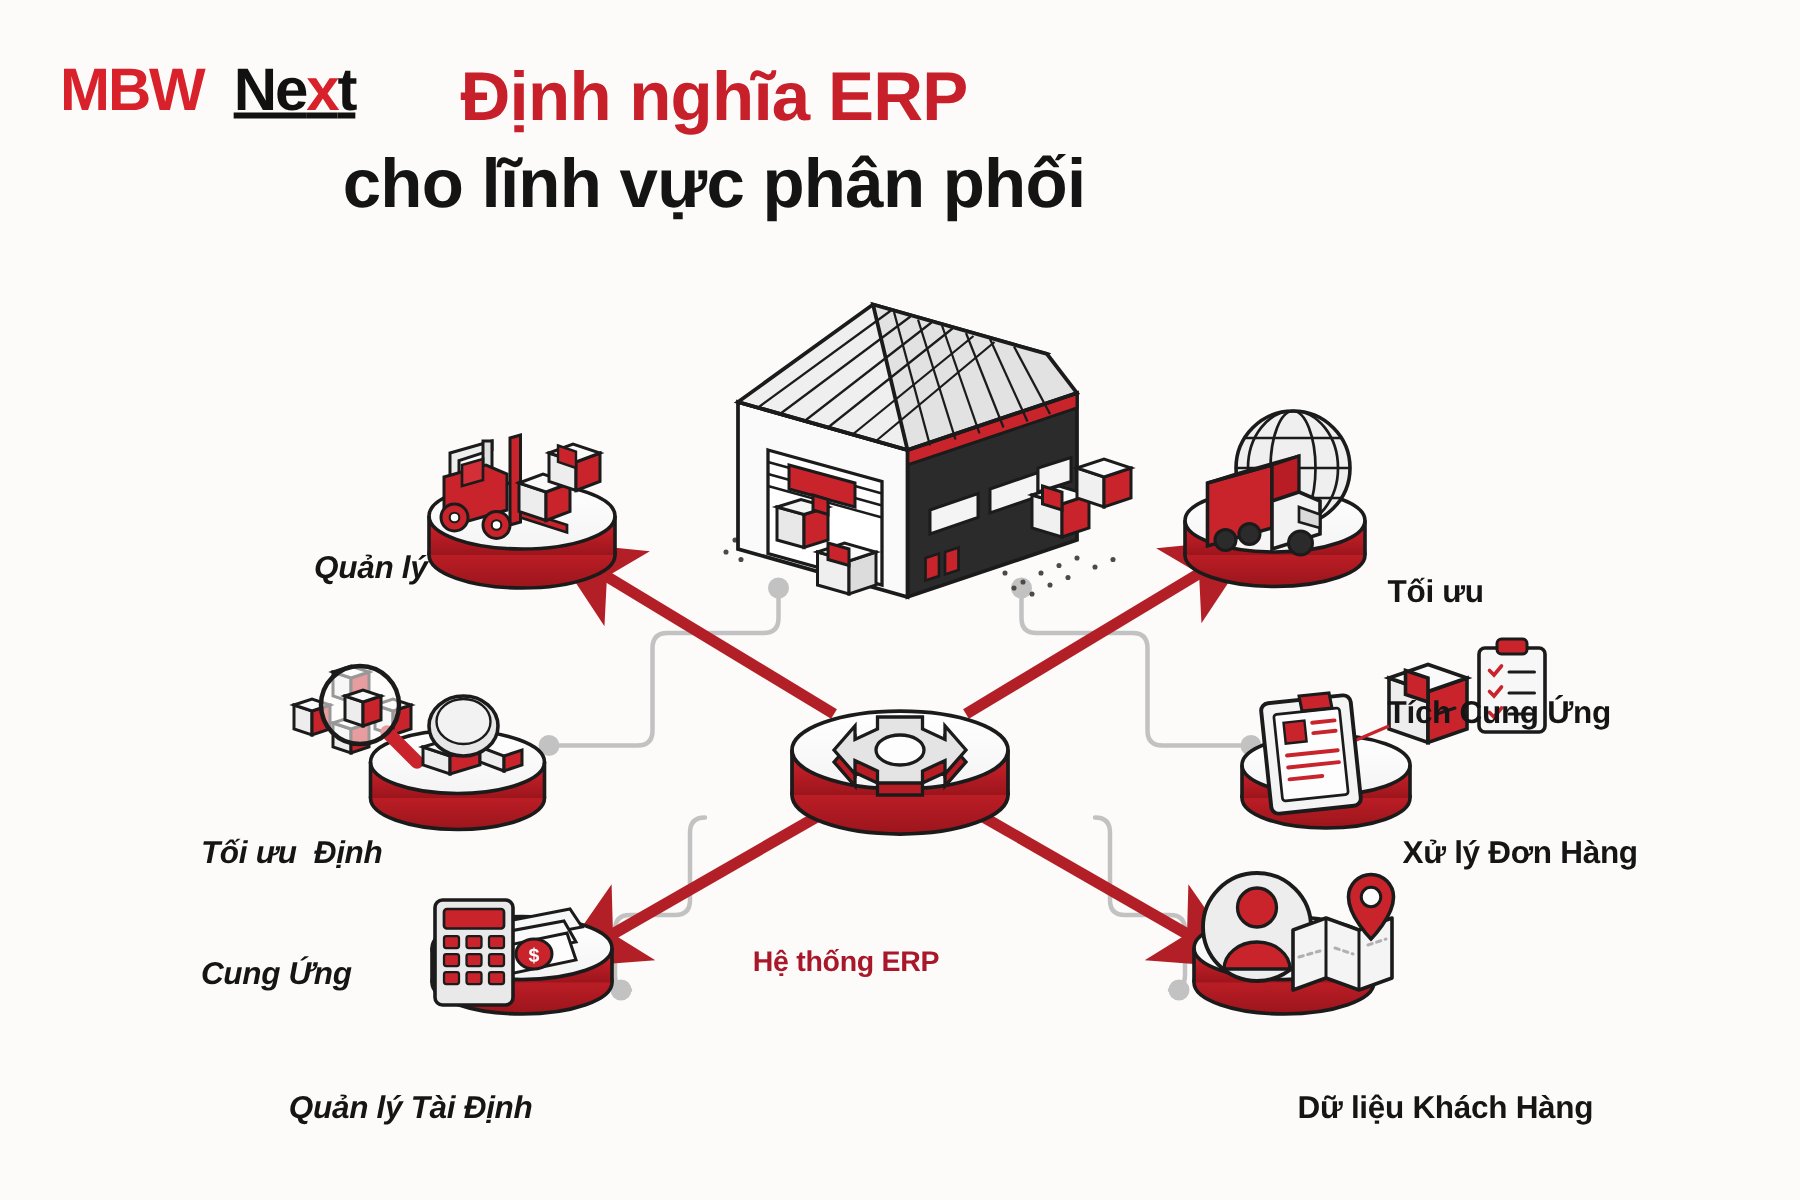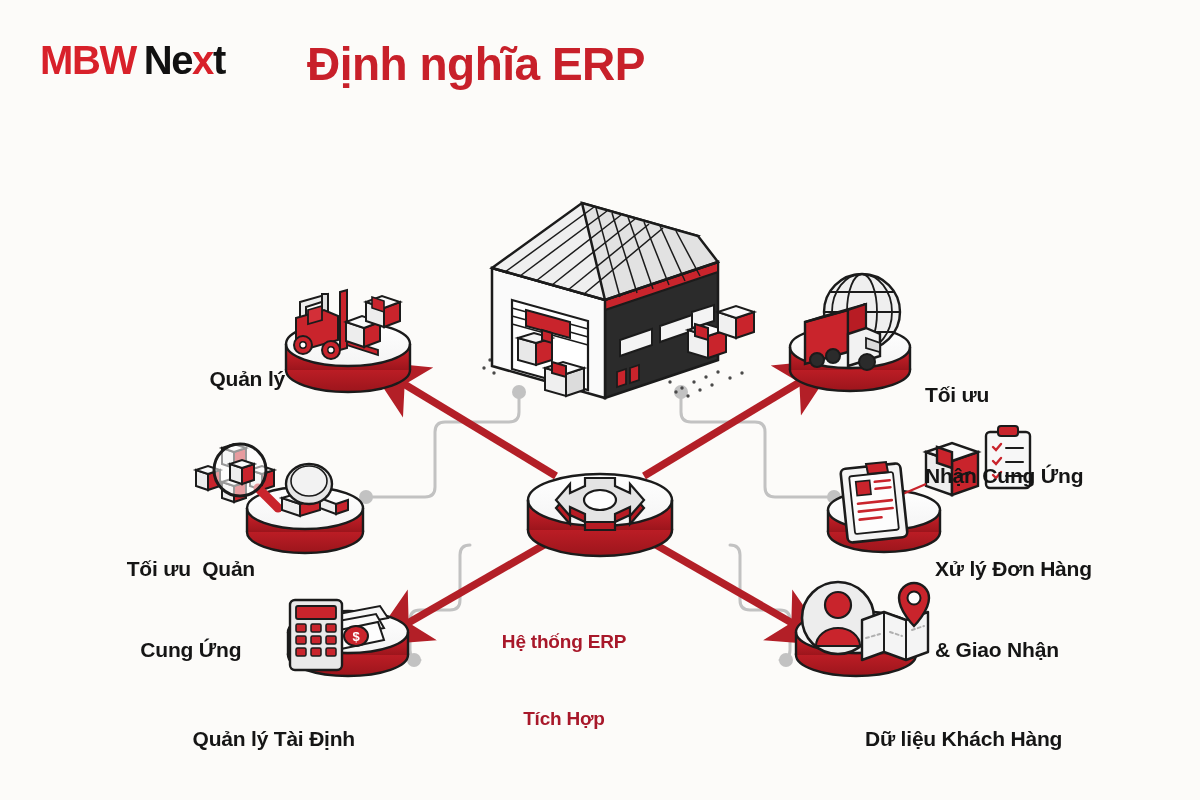--- a/index.html
+++ b/index.html
@@ -14,21 +14,21 @@
   }
 
   
   #logo{
     position:absolute; left:40px; top:40px;
     display:flex; align-items:flex-end;
     font-size:40px; font-weight:800; letter-spacing:-1.4px;
     line-height:1;
   }
   #logo .mbw{ color:#D8212A; }
-  #logo .nex{ color:#111; margin-left:8px; }
+  #logo .nex{ color:#111; margin-left:20px;text-decoration:underline; }
   #logo .xred{ color:#D8212A; }
 
   
   #title-block{
     position:absolute; left:0; top:36px; width:952px;
     text-align:center;
   }
   #title-line1{
     color:#C8202A; font-size:46px; font-weight:800;
     letter-spacing:-0.5px; line-height:1.25;
@@ -42,21 +42,21 @@
   #diagram{ position:absolute; left:0; top:0; width:1200px; height:800px; }
   #diagram svg{ display:block; }
 
   
   .node-label{
     position:absolute;
     font-size:21px; font-weight:800; color:#151515;
     line-height:1.3; letter-spacing:-0.2px;
     white-space:pre;
   }
-  .node-label.right-align{ text-align:center; }
+  .node-label.right-align{ text-align:left;font-style:italic; }
   .node-label.left-align{ text-align:left; }
 
   #lbl-inventory { right:915px; top:310px; }
   #lbl-supply-l  { right:945px; top:500px; }
   #lbl-finance   { right:845px; top:670px; }
   #lbl-supply-r  { left:925px;  top:326px; }
   #lbl-orders    { left:935px;  top:500px; }
   #lbl-customer  { left:865px;  top:670px; }
 
   #lbl-center{
@@ -69,20 +69,21 @@
 </head>
 <body>
 
 <div id="logo">
   <span class="mbw">MBW</span>
   <span class="nex"><span>Ne</span><span class="xred">x</span><span>t</span></span>
 </div>
 
 <div id="title-block">
   <div id="title-line1">Định nghĩa ERP</div>
+  <div id="title-line2">cho lĩnh vực phân phối</div>
 </div>
 
 <div id="diagram">
 <svg width="1200" height="800" viewBox="0 0 1200 800" xmlns="http://www.w3.org/2000/svg">
   <defs>
 
     <linearGradient id="discTop" x1="0" y1="0" x2="0" y2="1">
       <stop offset="0%" stop-color="#ffffff"></stop>
       <stop offset="100%" stop-color="#f4f4f4"></stop>
     </linearGradient>
@@ -460,40 +461,38 @@
     </g>
   </g>
 </svg>
 </div>
 
 <div class="node-label right-align" id="lbl-inventory">
   <div>Quản lý</div>
 </div>
 
 <div class="node-label right-align" id="lbl-supply-l">
-  <div>Tối ưu  Quản</div>
+  <div>Tối ưu  Định</div>
   <div>Cung Ứng</div>
 </div>
 
 <div class="node-label right-align" id="lbl-finance">
   <div>Quản lý Tài Định</div>
   
 </div>
 
 <div class="node-label left-align" id="lbl-supply-r">
   <div>Tối ưu</div>
-  <div>Nhận Cung Ứng</div>
+  <div>Tích Cung Ứng</div>
 </div>
 
 <div class="node-label left-align" id="lbl-orders">
   <div>Xử lý Đơn Hàng</div>
-  <div>&amp; Giao Nhận</div>
 </div>
 
 <div class="node-label left-align" id="lbl-customer">
   <div>Dữ liệu Khách Hàng</div>
   
 </div>
 
 <div id="lbl-center">
   <div>Hệ thống ERP</div>
-  <div>Tích Hợp</div>
 </div>
 
 </body></html>

